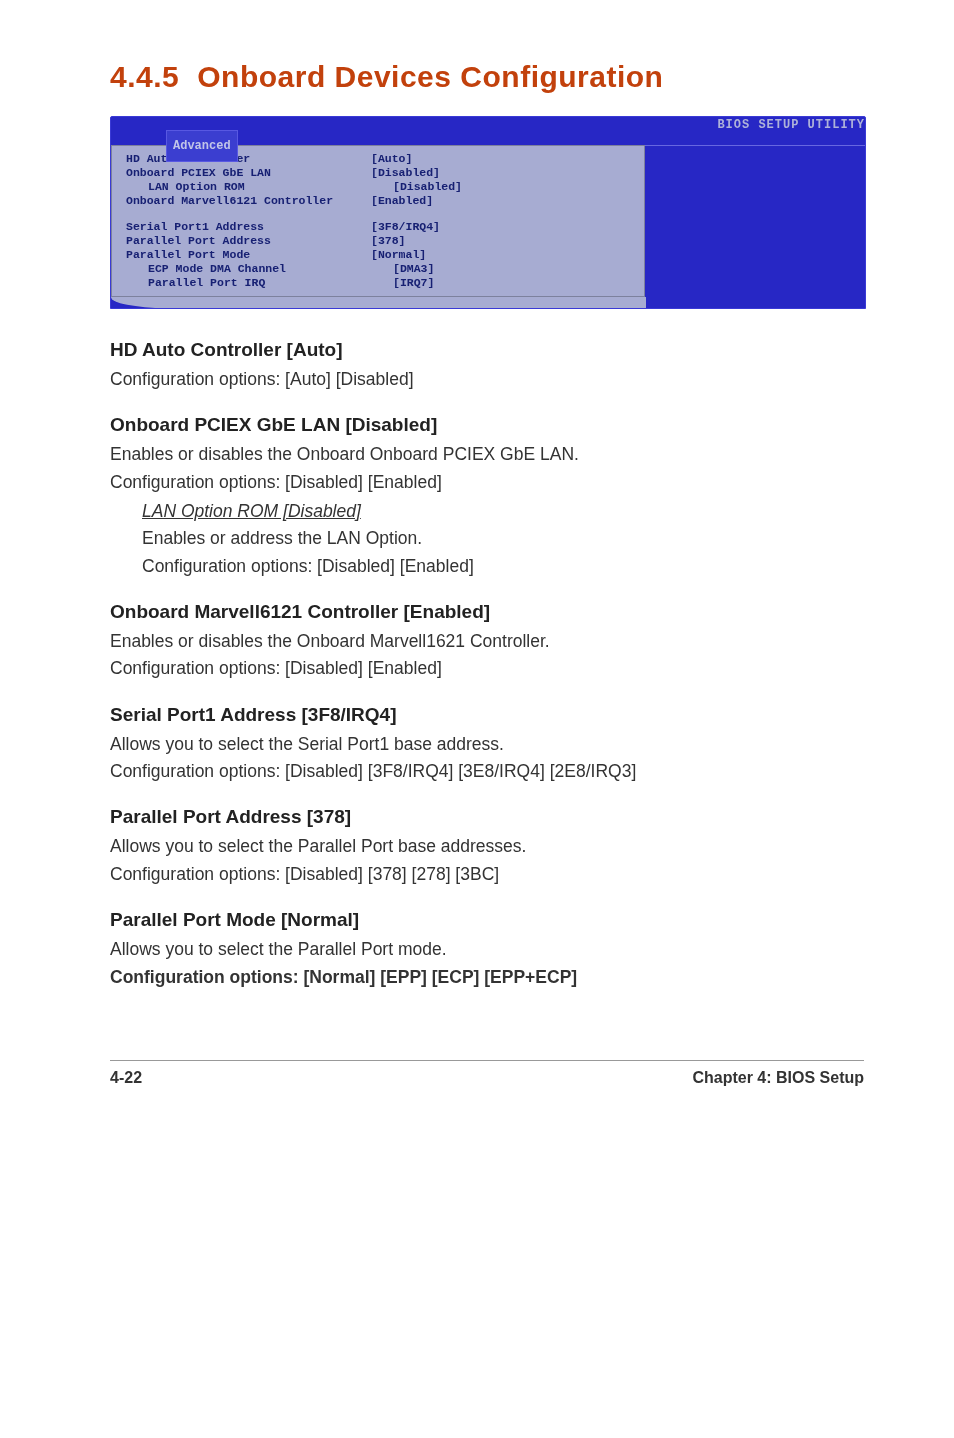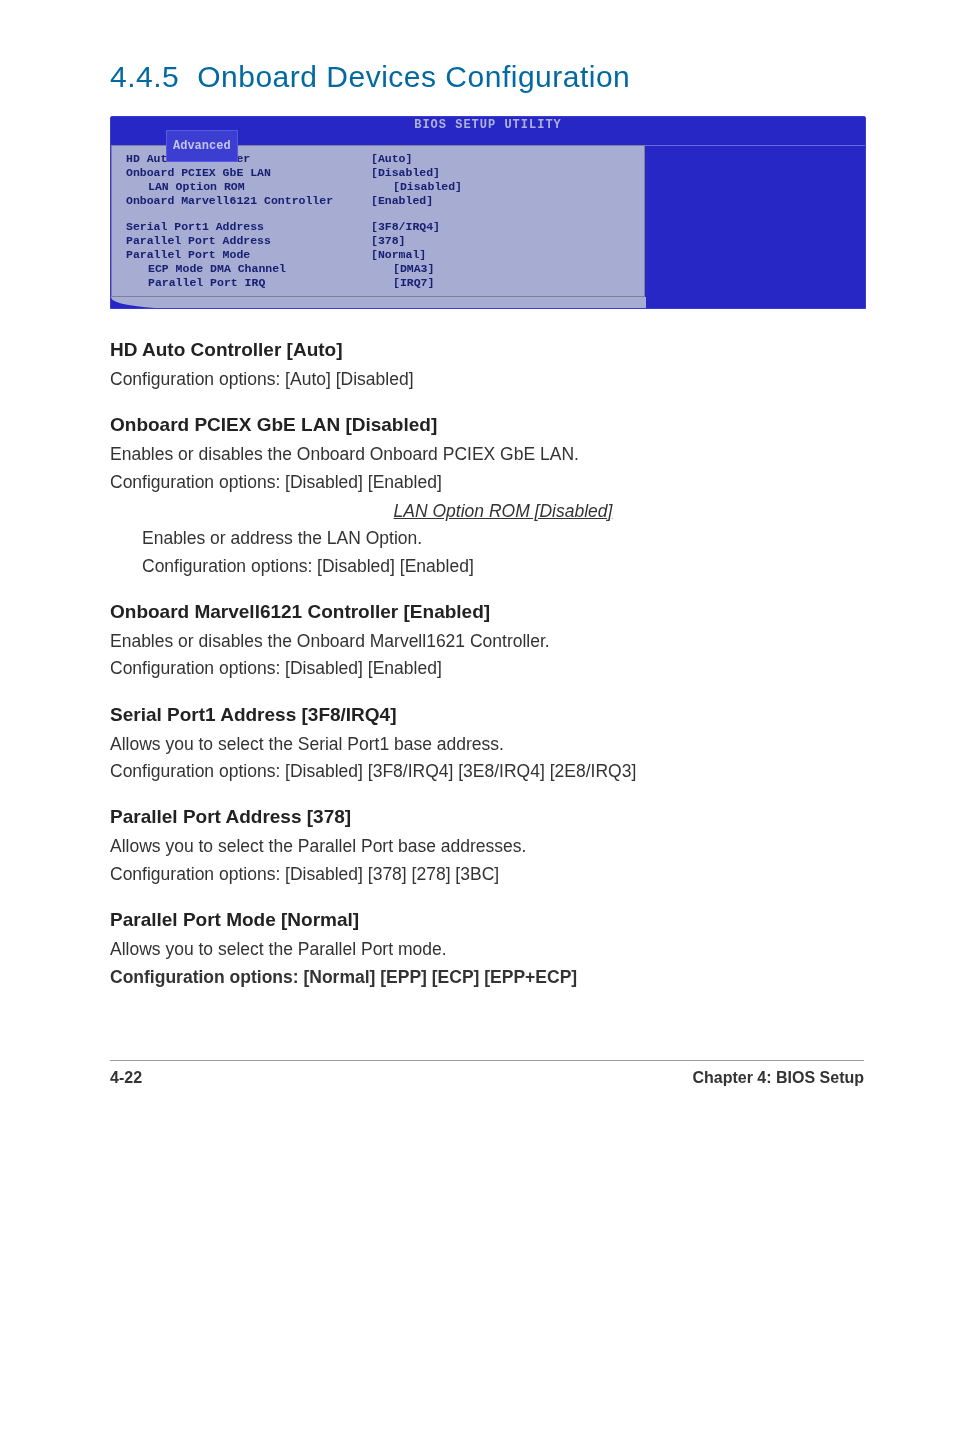--- a/index.html
+++ b/index.html
@@ -8,39 +8,39 @@
     background: #fff;
     font-family: Arial, Helvetica, sans-serif;
     color: #333;
     width: 954px;
   }
   .page {
     padding: 60px 90px 40px 110px;
   }
   h2.section-title {
     font-size: 30px;
-    font-weight: normal;
-    color: #0369a1;
+    font-weight: bold;
+    color: #c2410c;
     margin: 0 0 22px 0;
     letter-spacing: 0.5px;
   }
   h2.section-title .number {
     margin-right: 18px;
   }
   .bios-screenshot {
     width: 100%;
     background: #2727c5;
     border: 1px solid #3a3ad6;
     position: relative;
     margin-bottom: 30px;
     border-top-left-radius: 2px;
     border-top-right-radius: 2px;
   }
   .bios-header {
-    text-align: center;
+    text-align: right;
     padding: 1px 0 0 0;
     color: #aeb2d9;
     font-family: "Courier New", monospace;
     font-size: 12px;
     font-weight: bold;
     letter-spacing: 1px;
   }
   .bios-tab {
     position: absolute;
     top: 13px;
@@ -112,21 +112,20 @@
   }
   p.body.last { margin-bottom: 0; font-weight: bold; }
   .sub-indent { margin-left: 32px; }
   .sub-indent .under {
     font-style: italic;
     text-decoration: underline;
     font-size: 17.5px;
     color: #333;
     margin: 6px 0 4px 0;
     display: block;
-    text-align: center;
   }
   .footer-bar {
     border-top: 1px solid #999;
     margin-top: 70px;
     padding-top: 8px;
     display: flex;
     justify-content: space-between;
     font-size: 16px;
     font-weight: bold;
     color: #333;

